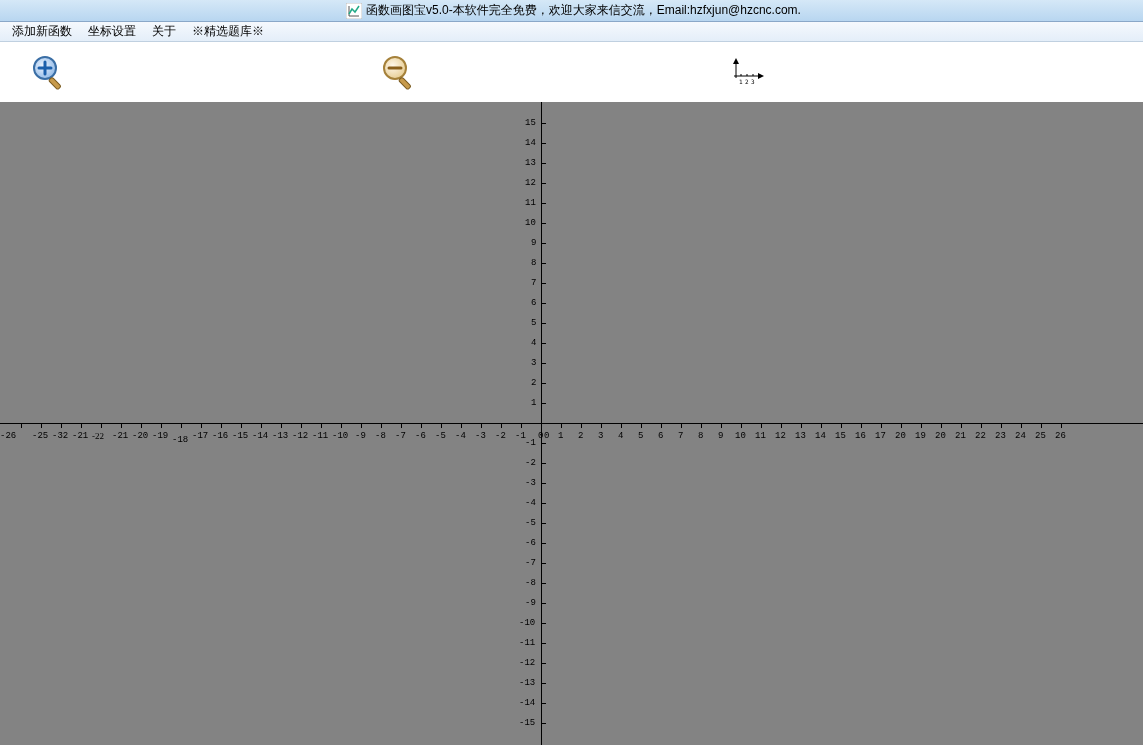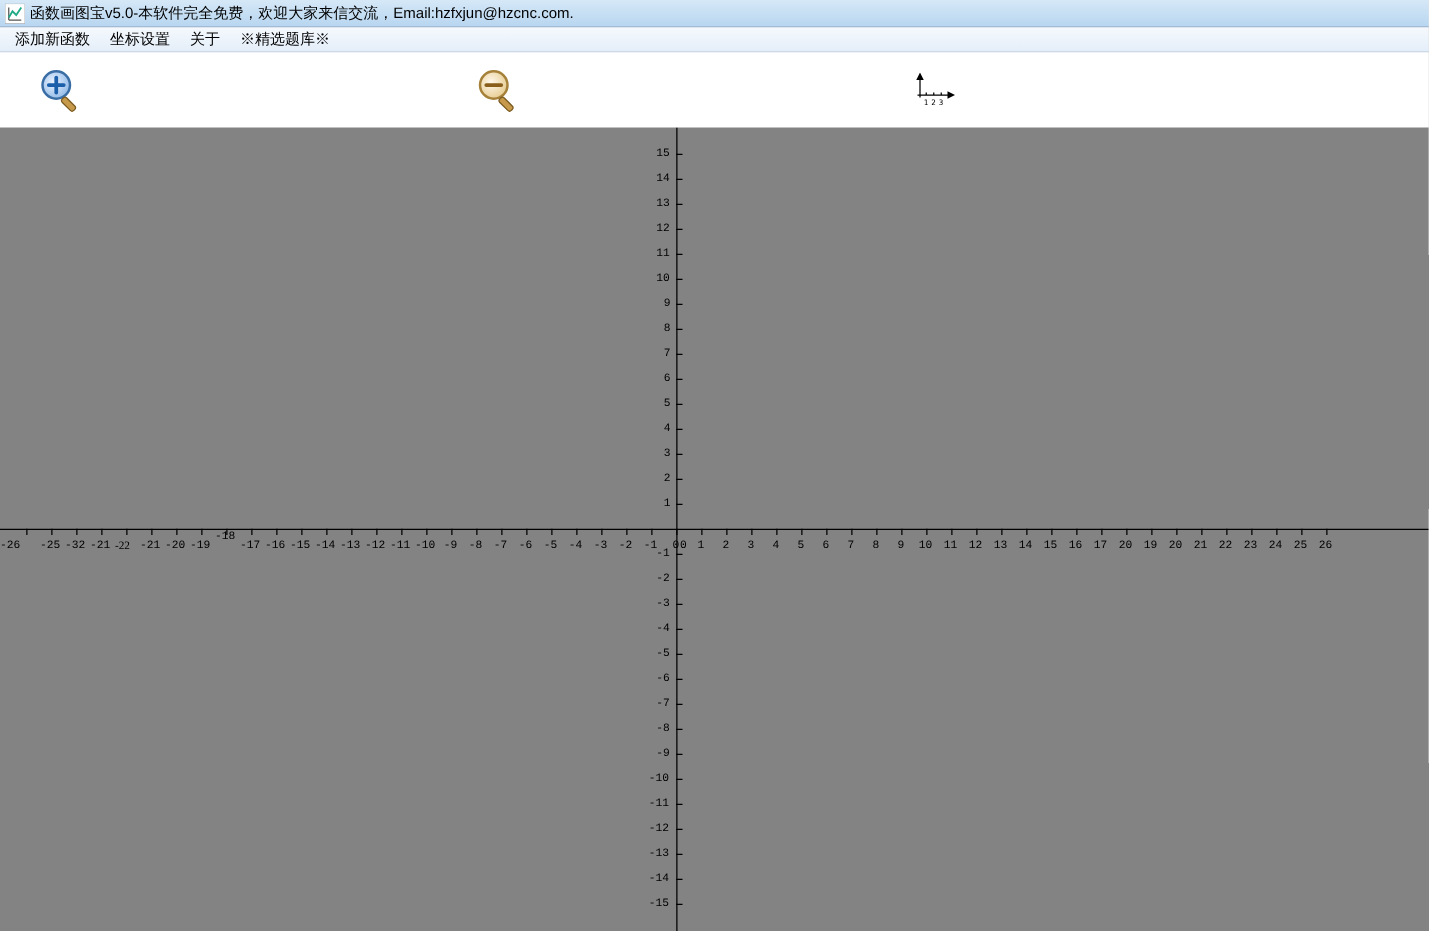--- a/index.html
+++ b/index.html
@@ -12,20 +12,21 @@
       overflow: hidden;
     }
     .titlebar {
       height: 22px;
       background: linear-gradient(to bottom, #d5e8f7, #b8d6f0);
       border-bottom: 1px solid #8aa8c8;
       display: flex;
       align-items: center;
       padding-left: 4px;
       color: #000;
+      justify-content: center;
     }
     .titlebar .app-icon {
       width: 16px; height: 16px; margin-right: 4px;
       display: inline-flex; align-items: center; justify-content: center;
     }
     .menubar {
       height: 20px;
       background: linear-gradient(to bottom, #f5f9fd, #e4eef9);
       border-bottom: 1px solid #c0d0e0;
       display: flex;
@@ -168,21 +169,21 @@
     <div class="tick-label" style="top: 329px; left: 72px;">-21</div>
     <div class="tick x" style="left: 101px; top: 321px;"></div>
     <div class="tick-label" style="top: 329px; left: 92px; font-family: Liberation Serif, serif;">-22</div>
     <div class="tick x" style="left: 121px; top: 321px;"></div>
     <div class="tick-label" style="top: 329px; left: 112px;">-21</div>
     <div class="tick x" style="left: 141px; top: 321px;"></div>
     <div class="tick-label" style="top: 329px; left: 132px;">-20</div>
     <div class="tick x" style="left: 161px; top: 321px;"></div>
     <div class="tick-label" style="top: 329px; left: 152px;">-19</div>
     <div class="tick x" style="left: 181px; top: 321px;"></div>
-    <div class="tick-label" style="top: 322px; left: 172px;">-18</div>
+    <div class="tick-label" style="top: 333px; left: 172px;">-18</div>
     <div class="tick x" style="left: 201px; top: 321px;"></div>
     <div class="tick-label" style="top: 329px; left: 192px;">-17</div>
     <div class="tick x" style="left: 221px; top: 321px;"></div>
     <div class="tick-label" style="top: 329px; left: 212px;">-16</div>
     <div class="tick x" style="left: 241px; top: 321px;"></div>
     <div class="tick-label" style="top: 329px; left: 232px;">-15</div>
     <div class="tick x" style="left: 261px; top: 321px;"></div>
     <div class="tick-label" style="top: 329px; left: 252px;">-14</div>
     <div class="tick x" style="left: 281px; top: 321px;"></div>
     <div class="tick-label" style="top: 329px; left: 272px;">-13</div>

